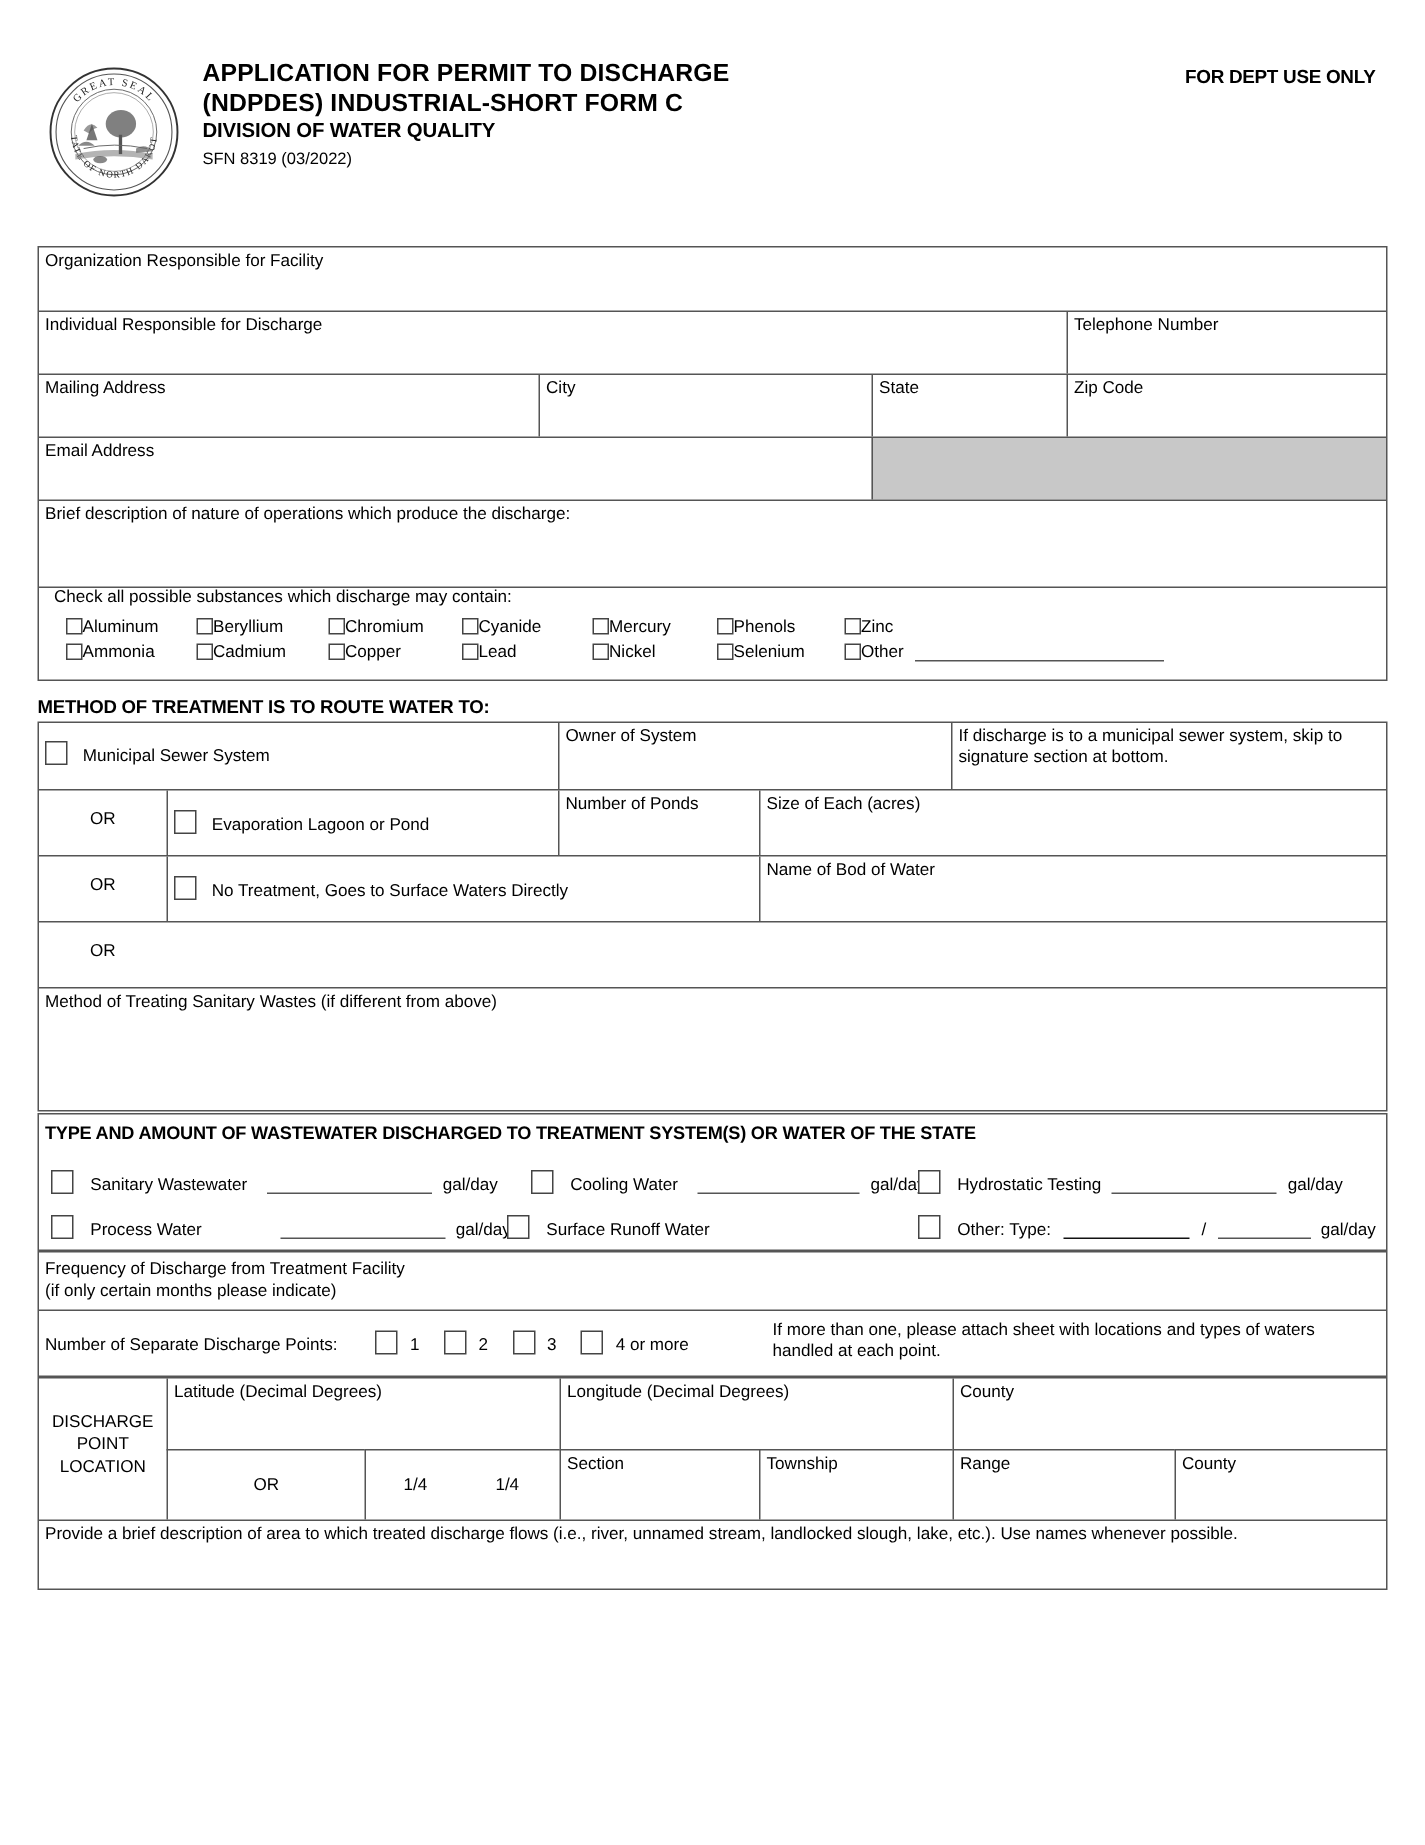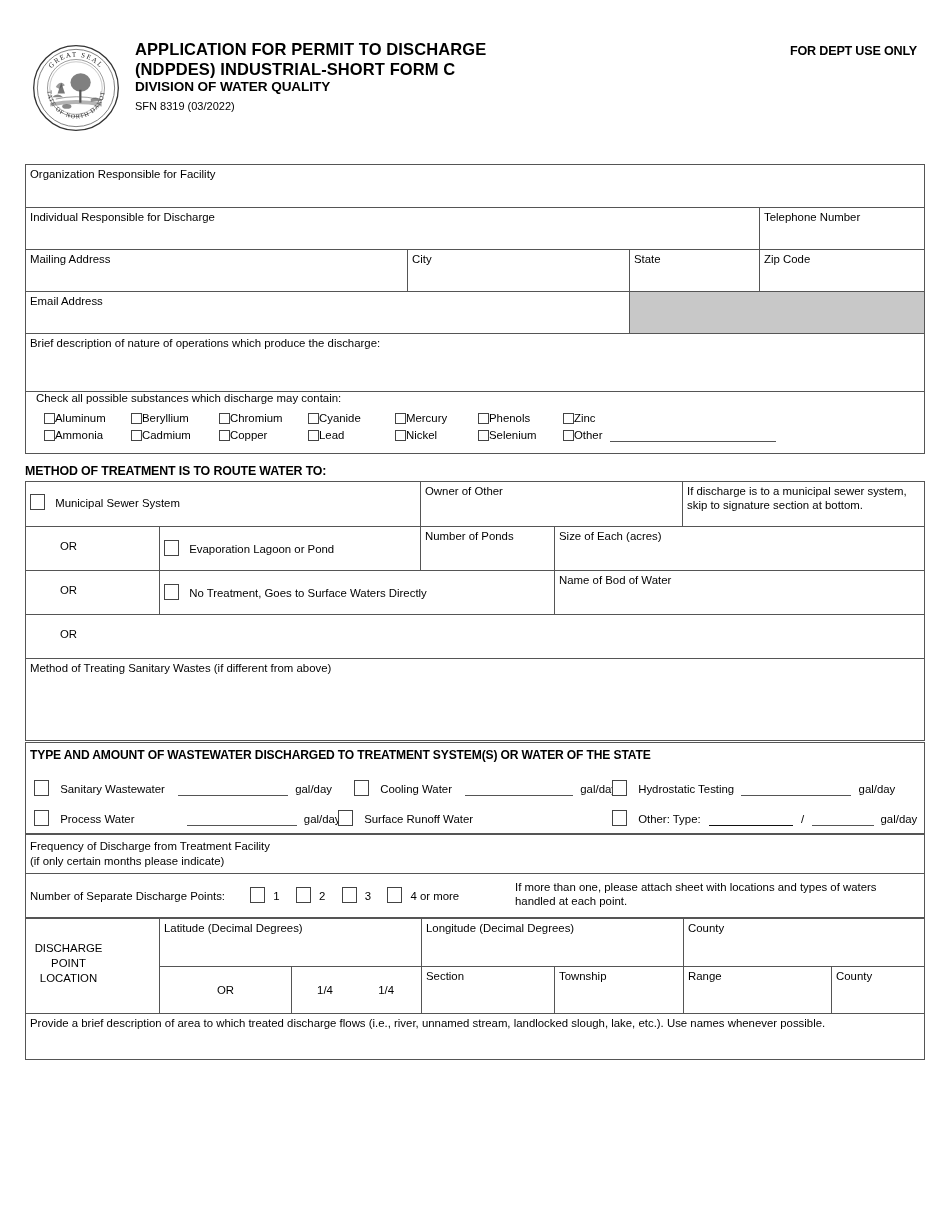--- a/index.html
+++ b/index.html
@@ -24,21 +24,21 @@
   .deptlabel{font-size:12.6px;font-weight:bold;text-align:center;letter-spacing:-.2px;margin-bottom:2px;}
   .deptcells{border:1px solid #000;}
   .deptcell{height:35px;font-size:11px;padding:2px 3px;box-sizing:border-box;}
   .deptcell.top{border-bottom:1px solid #000;}
 
   
   .tbl{position:absolute;border:1px solid #555;box-sizing:border-box;background:#fff;}
   .row{position:relative;box-sizing:border-box;}
   .cell{position:absolute;top:0;bottom:0;box-sizing:border-box;font-size:11.4px;padding:3px 4px;overflow:hidden;}
   .bt{border-top:1px solid #555;}
-  .bl{border-left:1px solid #555;margin-left:48px;}
+  .bl{border-left:1px solid #555;}
   .shade{background:#c8c8c8;}
 
   
   .cb{display:inline-block;width:11px;height:11px;border:1.3px solid #444;background:#fff;
       vertical-align:-2px;box-sizing:border-box;}
   .cb.xl{width:15px;height:16px;vertical-align:-3px;}
 
   .subst{position:absolute;font-size:11.4px;white-space:nowrap;}
   .substlead{position:absolute;left:36px;top:392px;font-size:11.4px;}
 
@@ -198,21 +198,21 @@
   <div class="sectitle" style="left:25px;top:464px;">METHOD OF TREATMENT IS TO ROUTE WATER TO:</div>
 
   <div class="tbl" style="left:25px;top:481px;width:900px;height:260px;">
 
     <div class="row" style="height:44px;">
       <div class="cell" style="left:0;width:346px;padding-top:12px;">
         <span class="cb xl"></span>
         <span style="margin-left:7px;">Municipal Sewer System</span>
       </div>
       <div class="cell bl" style="left:346px;width:262px;">
-        <span>Owner of Other</span>
+        <span>Owner of System</span>
       </div>
       <div class="cell bl" style="left:608px;right:0;line-height:13.5px;">
         <span>If discharge is to a municipal sewer system, skip to signature section at bottom.</span>
       </div>
     </div>
 
     <div class="row bt" style="height:44px;">
       <div class="cell ctr" style="left:0;width:85px;padding-top:13px;">
         <span>OR</span>
       </div>

